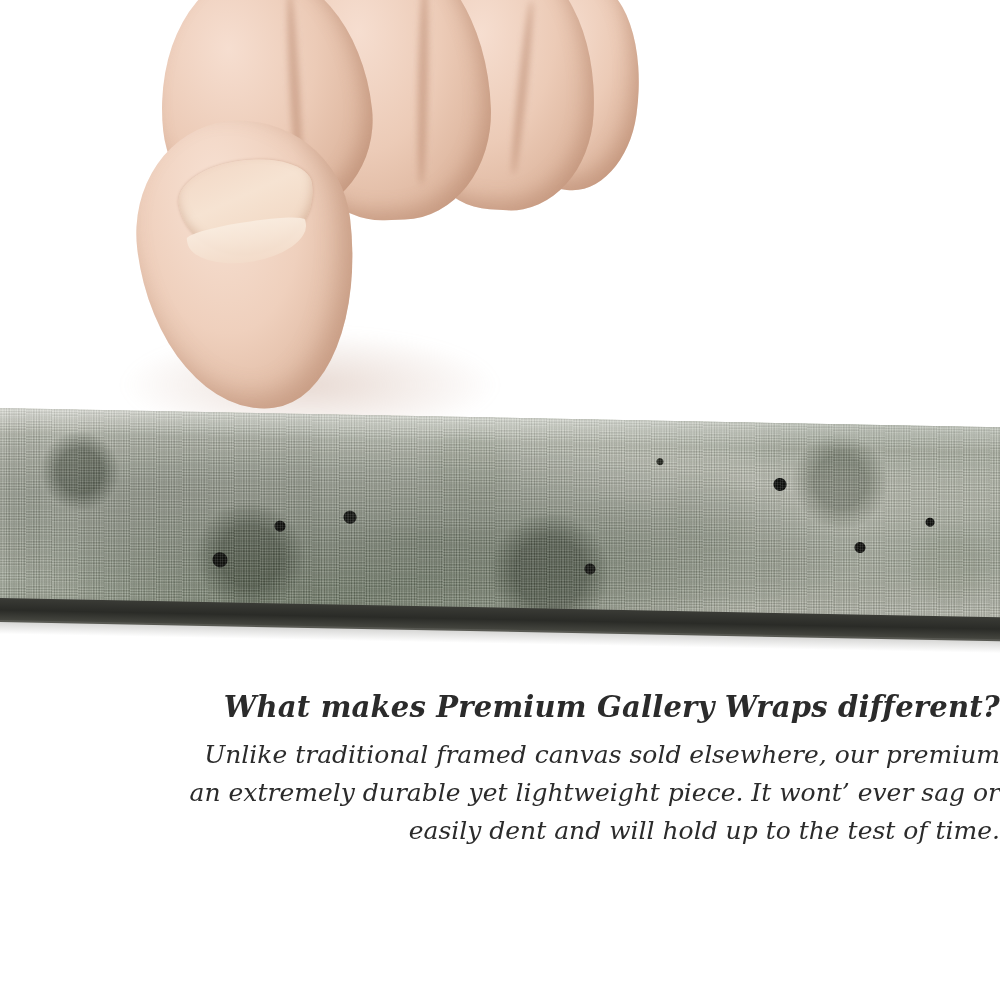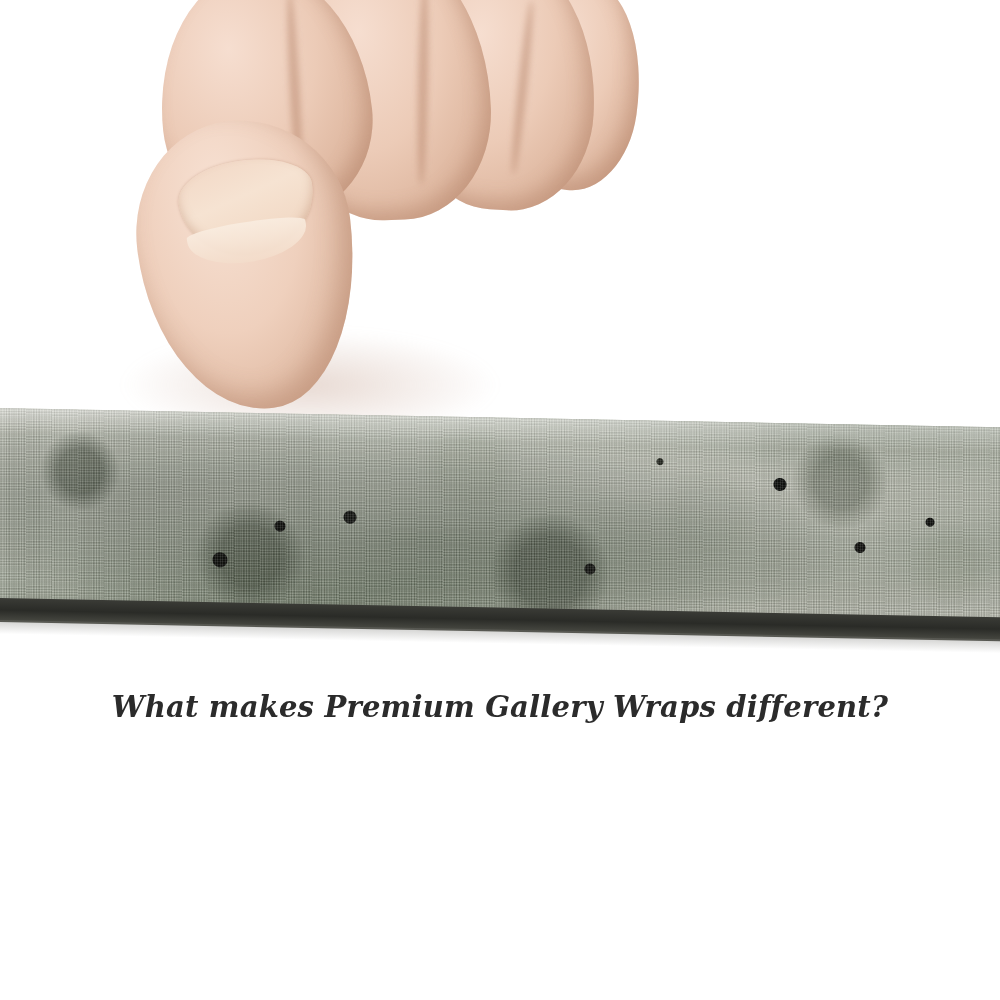--- a/index.html
+++ b/index.html
@@ -187,21 +187,21 @@
     transform: skewY(1.1deg);
     transform-origin: left top;
   }
 
   
   .caption {
     position: absolute;
     left: 0;
     top: 690px;
     width: 1000px;
-    text-align: center;
+    text-align: right;
     color: #2b2b2b;
     font-family: "DejaVu Serif", serif;
     font-style: italic;
   }
   .caption-heading {
     font-size: 29px;
     font-weight: 700;
     letter-spacing: 0.2px;
     margin-bottom: 12px;
   }
@@ -238,15 +238,18 @@
       <div class="strip-specks"></div>
       <div class="strip-weave"></div>
       <div class="strip-top-shade"></div>
     </div>
     <div class="strip-bottom-edge"></div>
     <div class="strip-bottom-shadow"></div>
   </div>
 
   <div class="caption">
     <div class="caption-heading">What makes Premium Gallery Wraps different?</div>
+    <div class="caption-line">Unlike traditional framed canvas sold elsewhere, our premium</div>
+    <div class="caption-line">an extremely durable yet lightweight piece. It wont’ ever sag or</div>
+    <div class="caption-line">easily dent and will hold up to the test of time.</div>
   </div>
 
 </div>
 
 </body></html>

